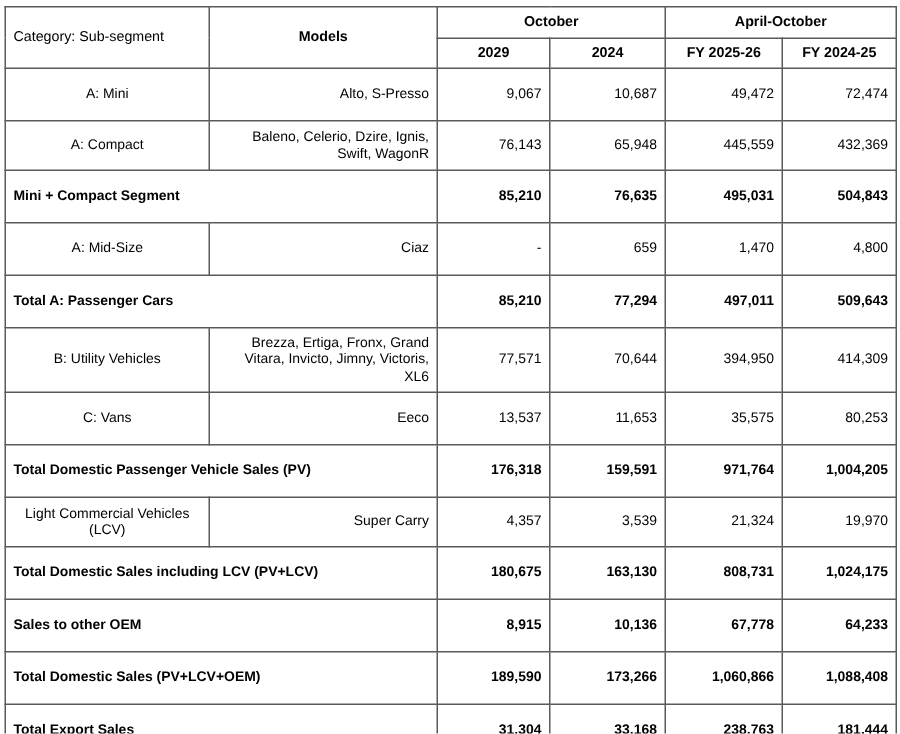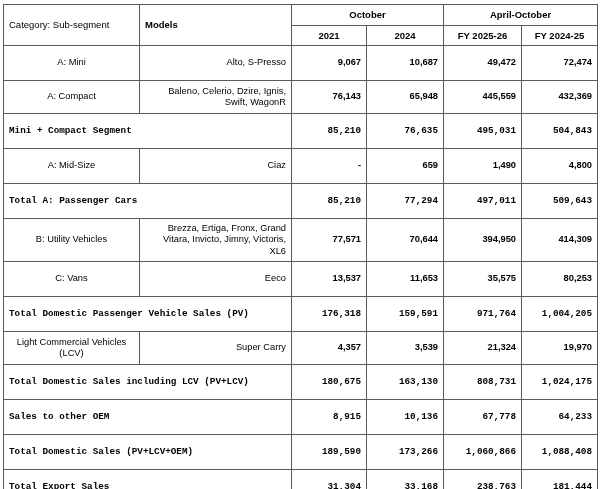--- a/index.html
+++ b/index.html
@@ -47,42 +47,41 @@
     text-align: center;
     font-weight: bold;
     font-size: 9.5px;
   }
   .hdr-left {
     text-align: left;
     font-weight: normal;
     font-size: 9.5px;
   }
   .hdr-center {
-    text-align: left;
+    text-align: center;
     font-weight: bold;
     font-size: 9.5px;
   }
   .cat-cell {
     text-align: center;
     font-weight: normal;
   }
   .mod-cell {
     text-align: right;
     font-weight: normal;
   }
   .num {
     text-align: right;
-    font-weight: bold;
+    font-weight: normal;
     white-space: nowrap;
   }
   tr.total .cat-cell,
   tr.total .num,
   tr.total .span-cell {
     font-weight: bold;
-    font-family: Liberation Mono, monospace;
   }
   .span-cell {
     text-align: left;
   }
   tr.r-tall td { height: 26px; }
   tr.r-two  td { height: 24px; }
   tr.r-three td { height: 34px; }
 </style>
 </head>
 <body>
@@ -98,21 +97,21 @@
       <col class="c-fy2425">
     </colgroup>
     <thead>
       <tr>
         <th class="hdr-left" rowspan="2">Category: Sub-segment</th>
         <th class="hdr-center" rowspan="2">Models</th>
         <th class="hdr-group" colspan="2">October</th>
         <th class="hdr-group" colspan="2">April-October</th>
       </tr>
       <tr>
-        <th class="hdr-sub">2021</th>
+        <th class="hdr-sub">2029</th>
         <th class="hdr-sub">2024</th>
         <th class="hdr-sub">FY 2025-26</th>
         <th class="hdr-sub">FY 2024-25</th>
       </tr>
     </thead>
     <tbody id="table-body">
         <tr class="r-tall">
           <td class="cat-cell">A: Mini</td>
           <td class="mod-cell">Alto, S-Presso</td>
           <td class="num">9,067</td>
@@ -133,21 +132,21 @@
           <td class="num">85,210</td>
           <td class="num">76,635</td>
           <td class="num">495,031</td>
           <td class="num">504,843</td>
         </tr>
         <tr class="r-tall">
           <td class="cat-cell">A: Mid-Size</td>
           <td class="mod-cell">Ciaz</td>
           <td class="num">-</td>
           <td class="num">659</td>
-          <td class="num">1,490</td>
+          <td class="num">1,470</td>
           <td class="num">4,800</td>
         </tr>
         <tr class="total r-tall">
           <td class="span-cell" colspan="2">Total A: Passenger Cars</td>
           <td class="num">85,210</td>
           <td class="num">77,294</td>
           <td class="num">497,011</td>
           <td class="num">509,643</td>
         </tr>
         <tr class="r-three">

